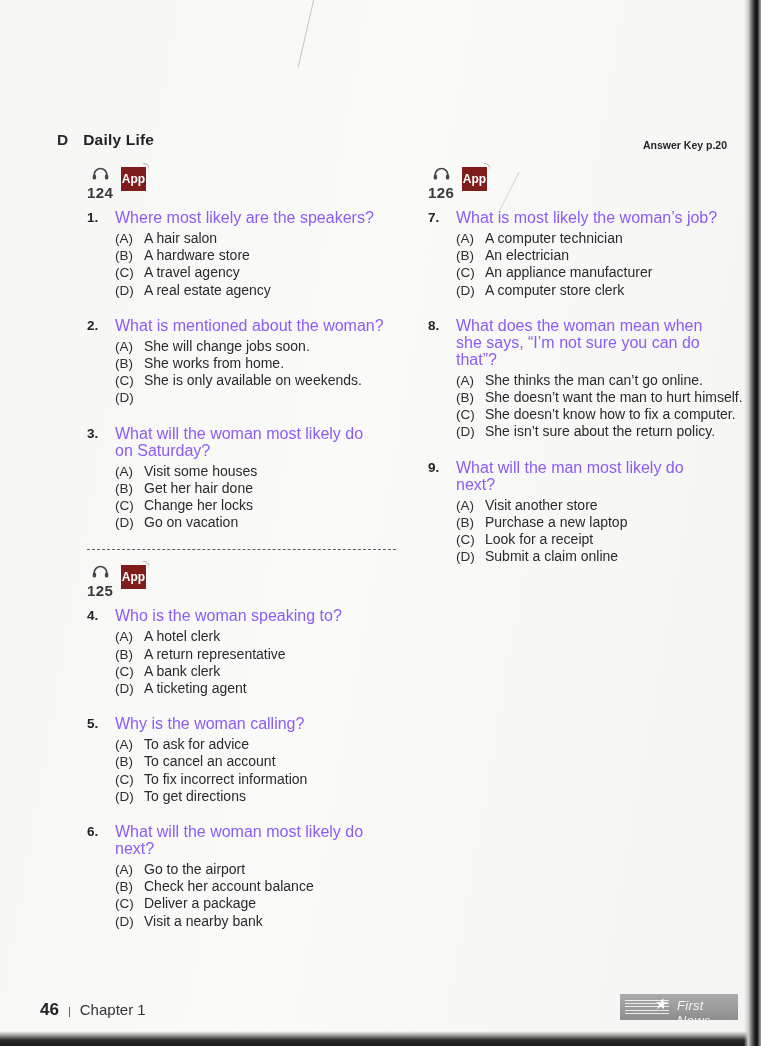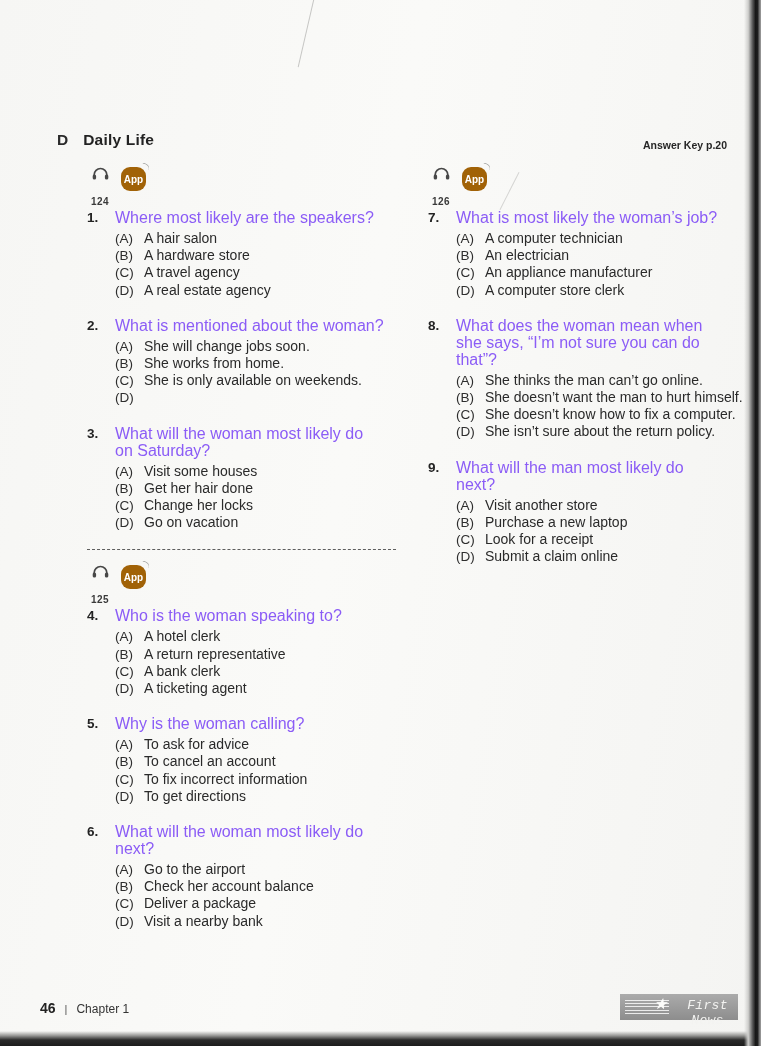--- a/index.html
+++ b/index.html
@@ -12,51 +12,51 @@
   .section-letter { font-size:15.5px; font-weight:bold; color:#2a2a2a; }
   .section-title  { font-size:15.5px; font-weight:bold; color:#222; letter-spacing:.2px; }
   .answer-key { position:absolute; right:34px; top:139px; font-size:10.5px; font-weight:bold; color:#262626;text-align:center; }
 
   .col { position:absolute; top:167px; }
   .col-left  { left:87px;  width:332px; }
   .col-right { left:428px; width:320px; }
 
   .audio-row { display:flex; align-items:flex-start; gap:8px; height:30px; margin-bottom:12px; }
   .track { display:flex; flex-direction:column; align-items:center; width:26px; }
-  .track-num { font-size:10px; font-weight:bold; color:#3a3a3a; margin-top:16px; letter-spacing:.4px; }
-  .app-badge { position:relative; width:25px; height:24px; background:#a16207; border-radius:9px;
-               color:#fff; font-size:10px; font-weight:bold; display:flex; align-items:center; justify-content:center; }
+  .track-num { font-size:15px; font-weight:bold; color:#3a3a3a; margin-top:4px; letter-spacing:.4px; }
+  .app-badge { position:relative; width:25px; height:24px; background:#7f1d1d; border-radius:0;
+               color:#fff; font-size:12px; font-weight:bold; display:flex; align-items:center; justify-content:center; }
   .app-badge::after { content:""; position:absolute; top:-4px; right:-3px; width:9px; height:9px;
                border-top:1.5px solid #a8a8a6; border-left:1.5px solid transparent;
                border-radius:50%; transform:rotate(30deg); }
 
   .question { margin-bottom:18px; }
   .q-head { display:flex; line-height:17px; margin-bottom:4px; }
   .q-num  { width:28px; flex-shrink:0; font-weight:bold; font-size:13.5px; color:#232323; }
   .q-text { font-size:16px; max-width:270px; color:#8b5cf6; }
   .choices { margin-left:28px; }
   .choice { display:flex; line-height:17.2px; white-space:nowrap; }
   .c-label { width:29px; flex-shrink:0; font-size:13.5px; color:#2e2e2e; }
   .c-text  { font-size:14px; color:#2a2a2a; }
 
   .divider { border:none; border-top:1.6px dashed #5e5e5e; width:309px; margin:4px 0 15px 0; }
 
   .footer-left { position:absolute; left:40px; top:1000px; display:flex; align-items:baseline; gap:9px; }
-  .page-num   { font-size:14px; font-weight:bold; color:#222; }
+  .page-num   { font-size:17px; font-weight:bold; color:#222; }
   .footer-sep { font-size:11px; color:#555; }
-  .chapter    { font-size:12px; color:#333; }
+  .chapter    { font-size:15px; color:#333; }
 
   .logo { position:absolute; left:620px; top:994px; width:118px; height:26px;
           background:linear-gradient(#ababab,#8d8d8d); }
   .logo-stripes { position:absolute; left:5px; top:6px; width:44px; height:14px;
           background:repeating-linear-gradient(to bottom, rgba(255,255,255,.8) 0 1px, rgba(255,255,255,0) 1px 3.2px); }
   .logo-star { position:absolute; left:35px; top:1px; font-size:15px; color:#fcfcfa;
           transform:skewX(-14deg); text-shadow:0 0 1px rgba(255,255,255,.6); }
-  .logo-text { position:absolute; left:57px; top:4px; font-family:Liberation Mono, monospace; font-style:italic;
-          font-size:13px; color:#f3f3f1; letter-spacing:.3px;text-align:center; }
+  .logo-text { position:absolute; left:57px; top:4px; font-family:Liberation Sans, sans-serif; font-style:italic;
+          font-size:13px; color:#f3f3f1; letter-spacing:.3px; }
 
   .edge-right { position:absolute; right:0; top:0; width:17px; height:100%; z-index:5;
           background:linear-gradient(to right, rgba(200,200,198,0) 0%, #cfcfcd 25%, #5a5a5a 50%, #161616 68%, #1e1e1e 80%, #8c8c8c 94%, #9a9a9a 100%); }
   .edge-bottom { position:absolute; left:0; bottom:0; width:100%; height:15px; z-index:4;
           background:linear-gradient(to bottom, rgba(190,190,188,0) 0%, #9a9a98 30%, #2a2a2a 60%, #1c1c1c 100%); }
 
   .artifact-1 { position:absolute; left:306px; top:-6px; width:1px; height:74px; background:#c6c6c4; transform:rotate(13deg); }
   .artifact-2 { position:absolute; left:509px; top:170px; width:1px; height:42px; background:#d4d4d2; transform:rotate(27deg); }
 </style>
 </head>

